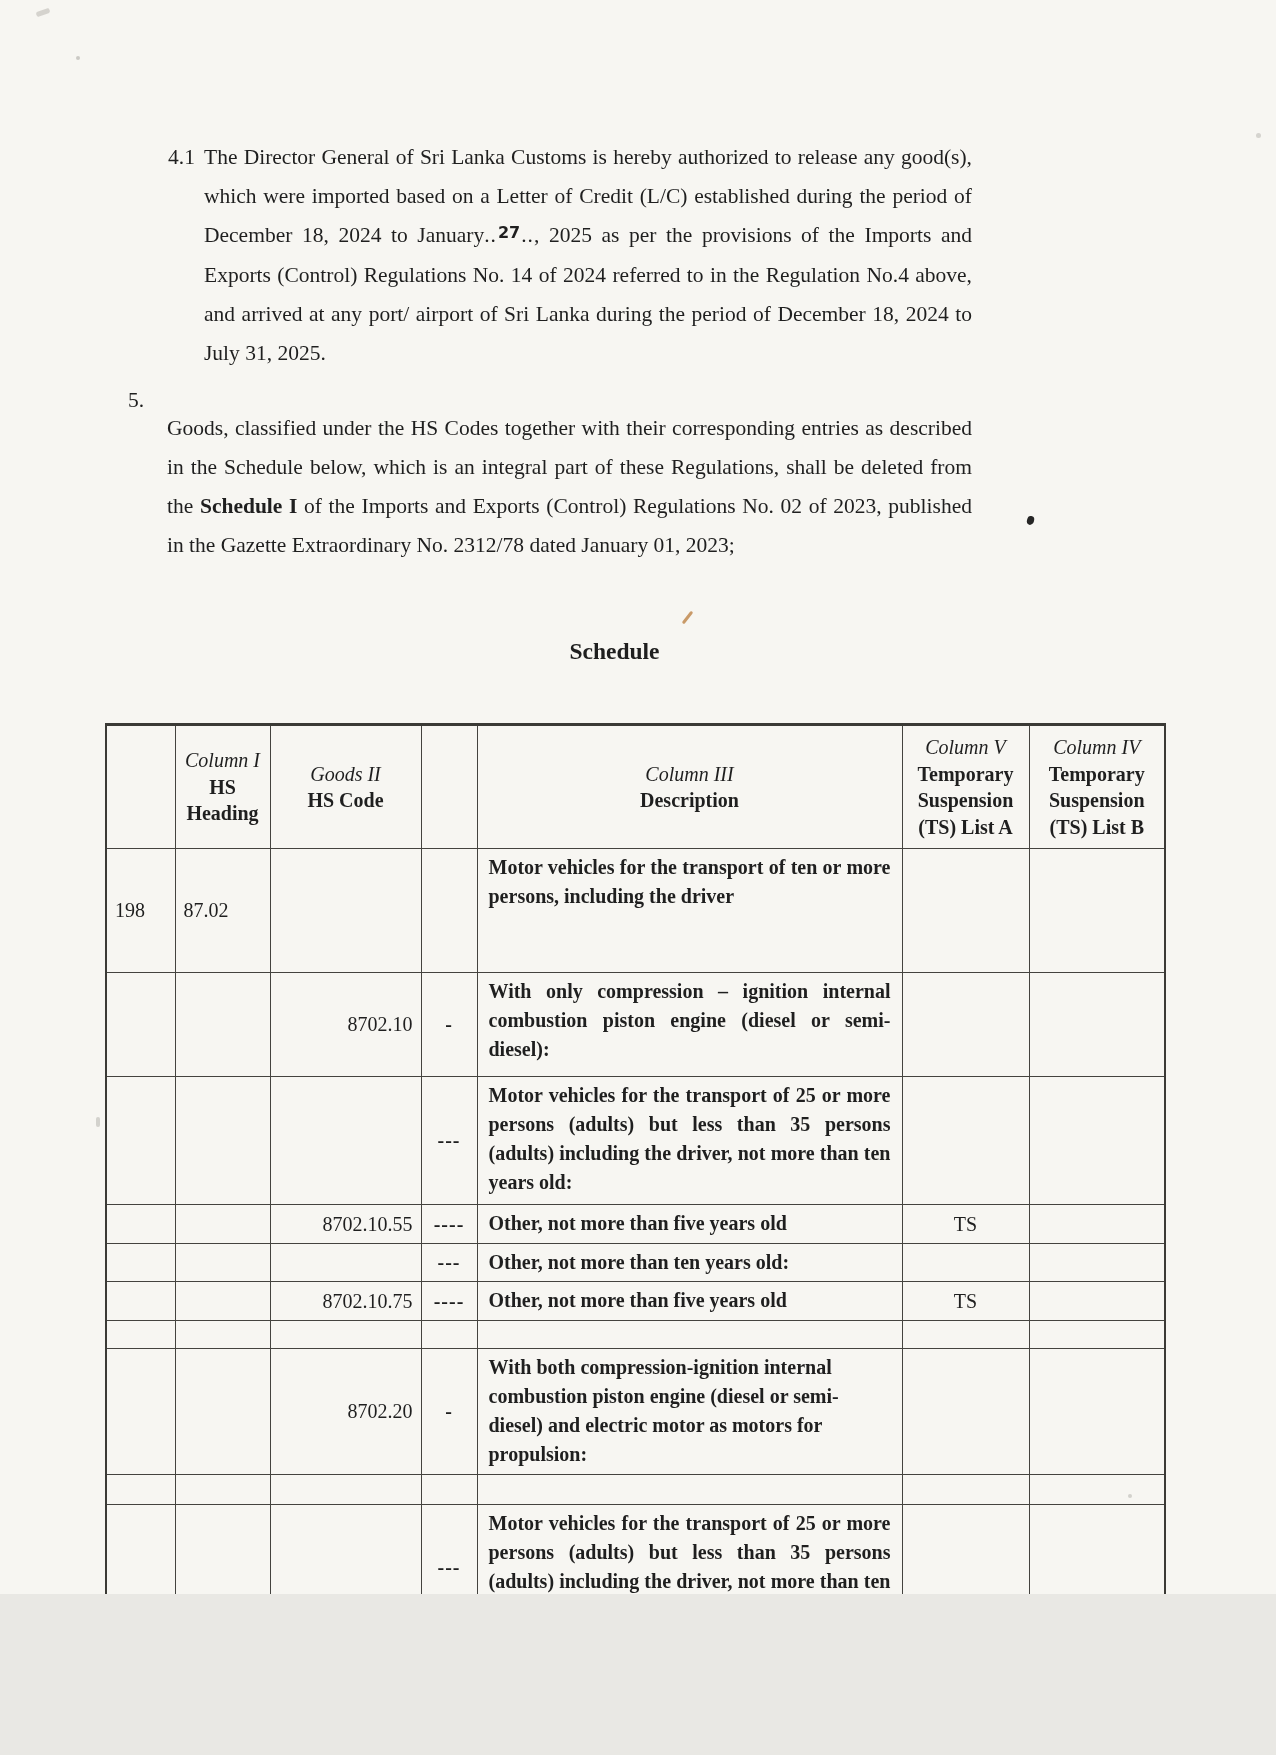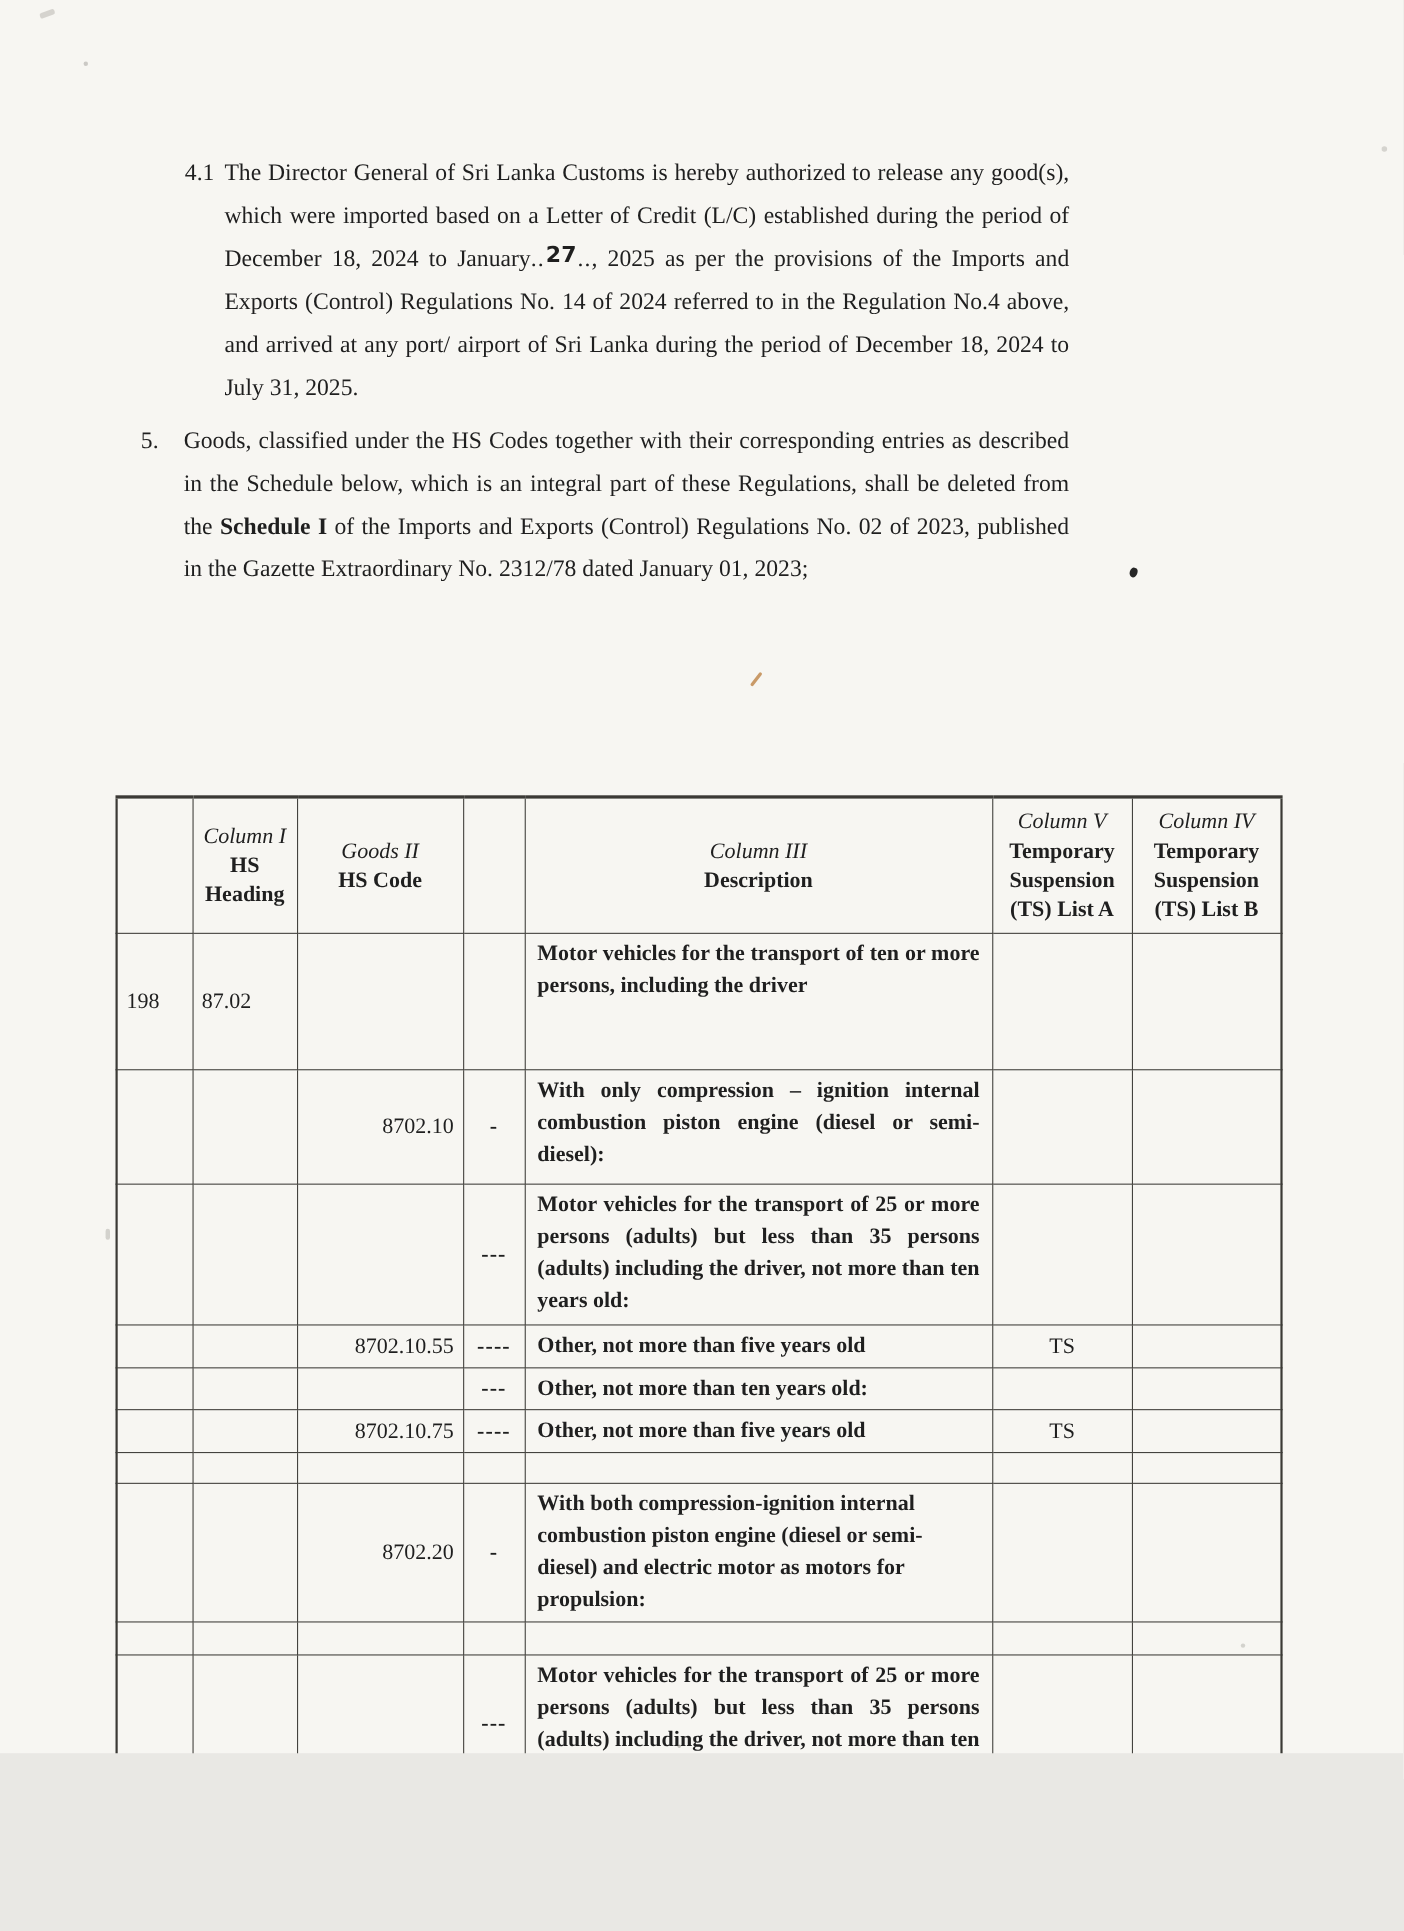--- a/index.html
+++ b/index.html
@@ -12,27 +12,27 @@
     font-family:"Liberation Serif", serif;
     overflow:hidden;
   }
   
   .para{position:absolute;font-size:21.5px;line-height:39px;}
   .para .plabel{position:absolute;left:0;top:0;}
   .para .pbody{text-align:justify;}
   .para-41{top:138px;left:168px;width:804px;}
   .para-41 .pbody{margin-left:36px;}
   .para-5{top:381px;left:128px;width:844px;}
-  .para-5 .pbody{margin-left:39px;}
+  .para-5 .pbody{margin-left:39px;margin-top:28px;}
   .boldseg{font-weight:700;}
   
   .dotfill{letter-spacing:1px;}
   .hw{
     font-family:"DejaVu Sans", sans-serif;
-    font-weight:700;font-size:20px;
+    font-weight:700;font-size:16px;
     position:relative;top:-4px;
     padding:0 1px;
   }
   
   .schedule-title{
     position:absolute;top:638px;left:85px;width:1059px;
     margin:0;text-align:center;
     font-size:23.5px;font-weight:700;
   }
   .table-block{position:absolute;top:723px;left:105px;width:1059px;}
@@ -87,20 +87,21 @@
   <div class="para para-41">
     <span class="plabel">4.1</span>
     <div class="pbody"><span>The Director General of Sri Lanka Customs is hereby authorized to release any good(s), which were imported based on a Letter of Credit (L/C) established during the period of December 18, 2024 to January</span><span class="dotfill">..</span><span class="hw">27</span><span class="dotfill">..</span><span>, 2025 as per the provisions of the Imports and Exports (Control) Regulations No. 14 of 2024 referred to in the Regulation No.4 above, and arrived at any port/ airport of Sri Lanka during the period of December 18, 2024 to July 31, 2025.</span></div>
   </div>
 
   <div class="para para-5">
     <span class="plabel">5.</span>
     <div class="pbody"><span>Goods, classified under the HS Codes together with their corresponding entries as described in the Schedule below, which is an integral part of these Regulations, shall be deleted from the </span><span class="boldseg">Schedule I</span><span> of the Imports and Exports (Control) Regulations No. 02 of 2023, published in the Gazette Extraordinary No. 2312/78 dated January 01, 2023;</span></div>
   </div>
 
+  <h2 class="schedule-title">Schedule</h2>
 
   <div class="table-block">
     <table class="schedule-table">
       <colgroup>
         <col style="width:69px">
           <col style="width:95px">
           <col style="width:151px">
         <col style="width:56px">
           <col style="width:425px">
           <col style="width:127px">

